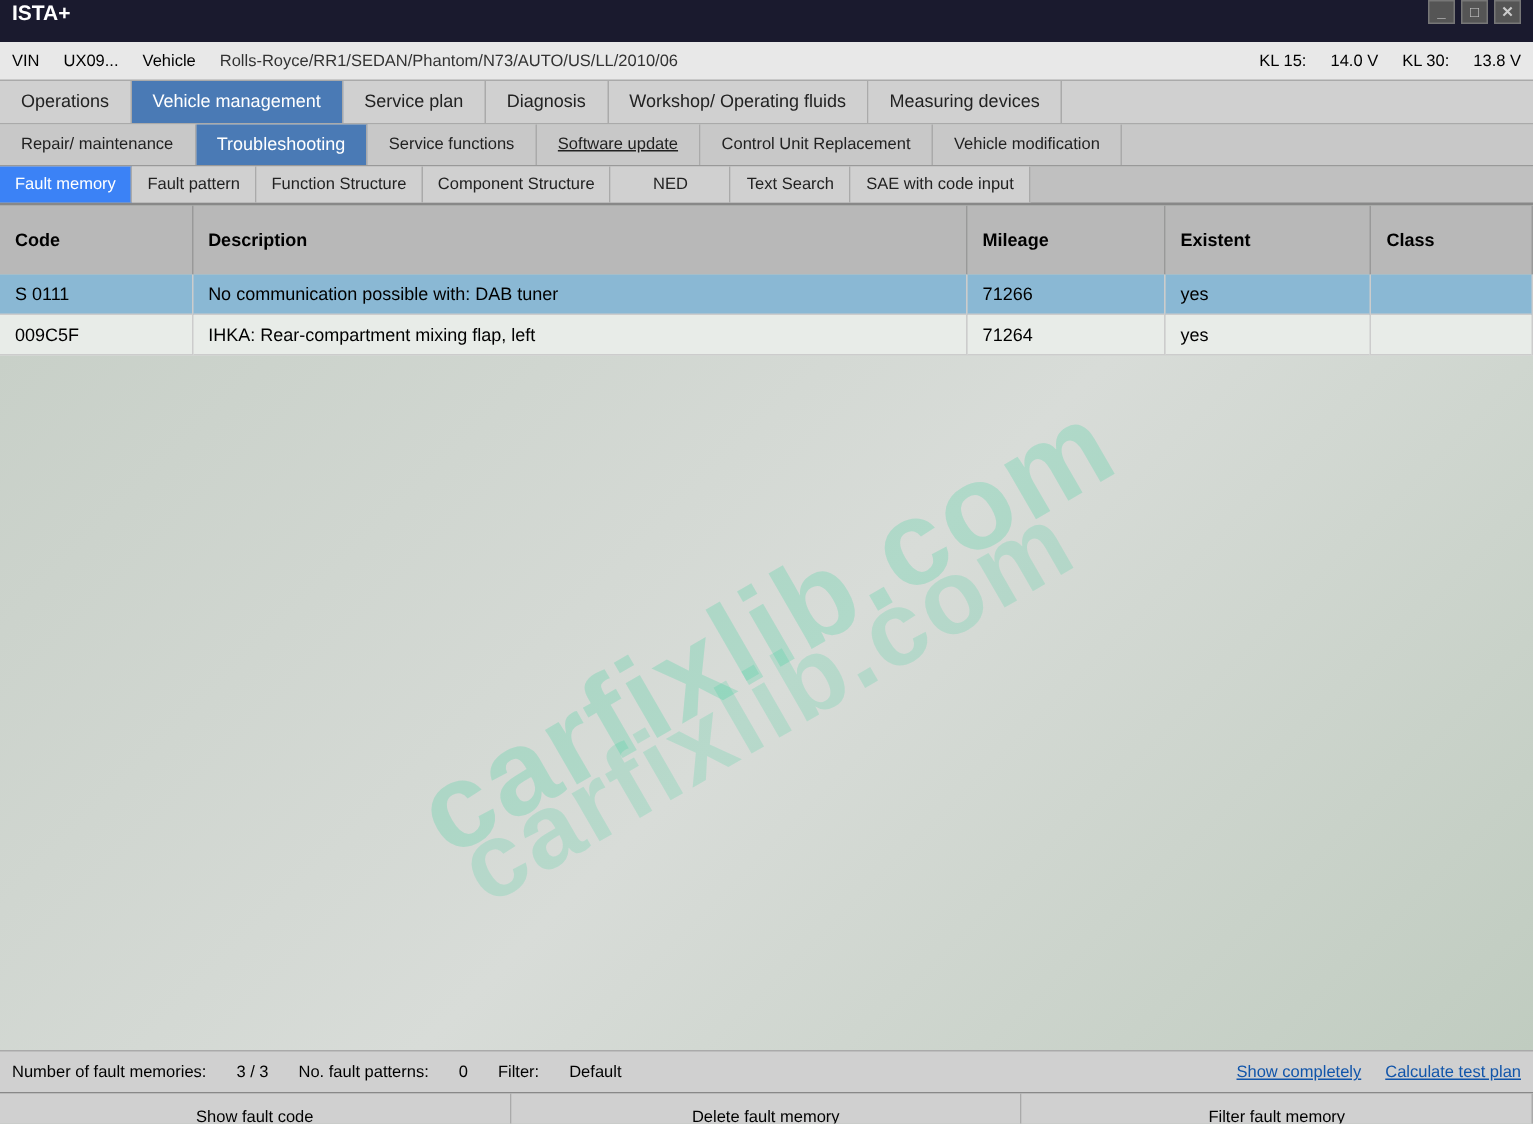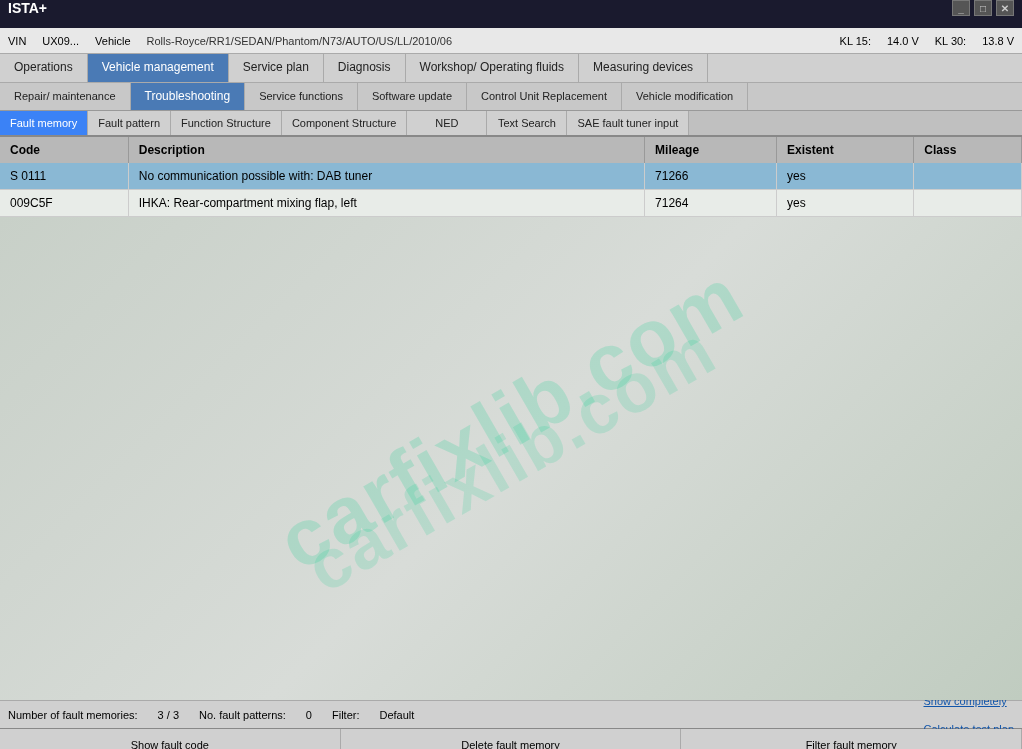--- a/index.html
+++ b/index.html
@@ -105,21 +105,21 @@
     }
 
     .fault-table {
       width: 100%;
       border-collapse: collapse;
     }
     .fault-table thead tr {
       background: #b8b8b8;
     }
     .fault-table thead th {
-      padding: 6px 10px;
+      padding: 16px 10px;
       text-align: left;
       border-right: 1px solid #999;
       font-size: 12px;
       font-weight: bold;
     }
     .fault-table tbody tr {
       border-bottom: 1px solid #ccc;
     }
     .fault-table tbody tr:nth-child(odd) {
       background: #dce4e8;
@@ -164,21 +164,20 @@
       align-items: center;
       padding: 0 8px;
       border-top: 1px solid #aaa;
       font-size: 11px;
       gap: 20px;
     }
     .status-right {
       margin-left: auto;
       display: flex;
       gap: 16px;
-      flex-direction: column;
     }
 
     
     .action-bar {
       background: #c0c0c0;
       height: 32px;
       display: flex;
       align-items: center;
       border-top: 1px solid #888;
     }
@@ -245,33 +244,33 @@
     <div class="nav-tab">Service plan</div>
     <div class="nav-tab">Diagnosis</div>
     <div class="nav-tab">Workshop/ Operating fluids</div>
     <div class="nav-tab">Measuring devices</div>
   </div>
 
 <div class="nav-row2" id="nav-row-2">
     <div class="nav-tab repair" style="min-width: 100px;">Repair/ maintenance</div>
     <div class="nav-tab active" style="min-width: 100px;">Troubleshooting</div>
     <div class="nav-tab repair" style="min-width: 100px;">Service functions</div>
-    <div class="nav-tab repair" style="min-width: 100px;">Software update</div>
+    <div class="nav-tab repair" style="min-width: 100px; text-decoration: underline;">Software update</div>
     <div class="nav-tab repair" style="min-width: 100px;">Control Unit Replacement</div>
     <div class="nav-tab repair" style="min-width: 100px;">Vehicle modification</div>
   </div>
 
 <div class="nav-row3" id="nav-row-3">
     <div class="nav-tab active-light" style="font-size: 11px; padding: 5px 10px;">Fault memory</div>
     <div class="nav-tab" style="font-size: 11px; padding: 5px 10px;">Fault pattern</div>
     <div class="nav-tab" style="font-size: 11px; padding: 5px 10px;">Function Structure</div>
     <div class="nav-tab" style="font-size: 11px; padding: 5px 10px;">Component Structure</div>
     <div class="nav-tab" style="font-size: 11px; padding: 5px 10px;">NED</div>
     <div class="nav-tab" style="font-size: 11px; padding: 5px 10px;">Text Search</div>
-    <div class="nav-tab" style="font-size: 11px; padding: 5px 10px;">SAE fault tuner input</div>
+    <div class="nav-tab" style="font-size: 11px; padding: 5px 10px;">SAE with code input</div>
   </div>
 
 <div class="main-content">
 
   <div class="watermark">
     <span class="watermark-text">carfixlib.com</span>
   </div>
 
   <div style="position:relative; z-index:1; padding: 0;">
     <table class="fault-table">

